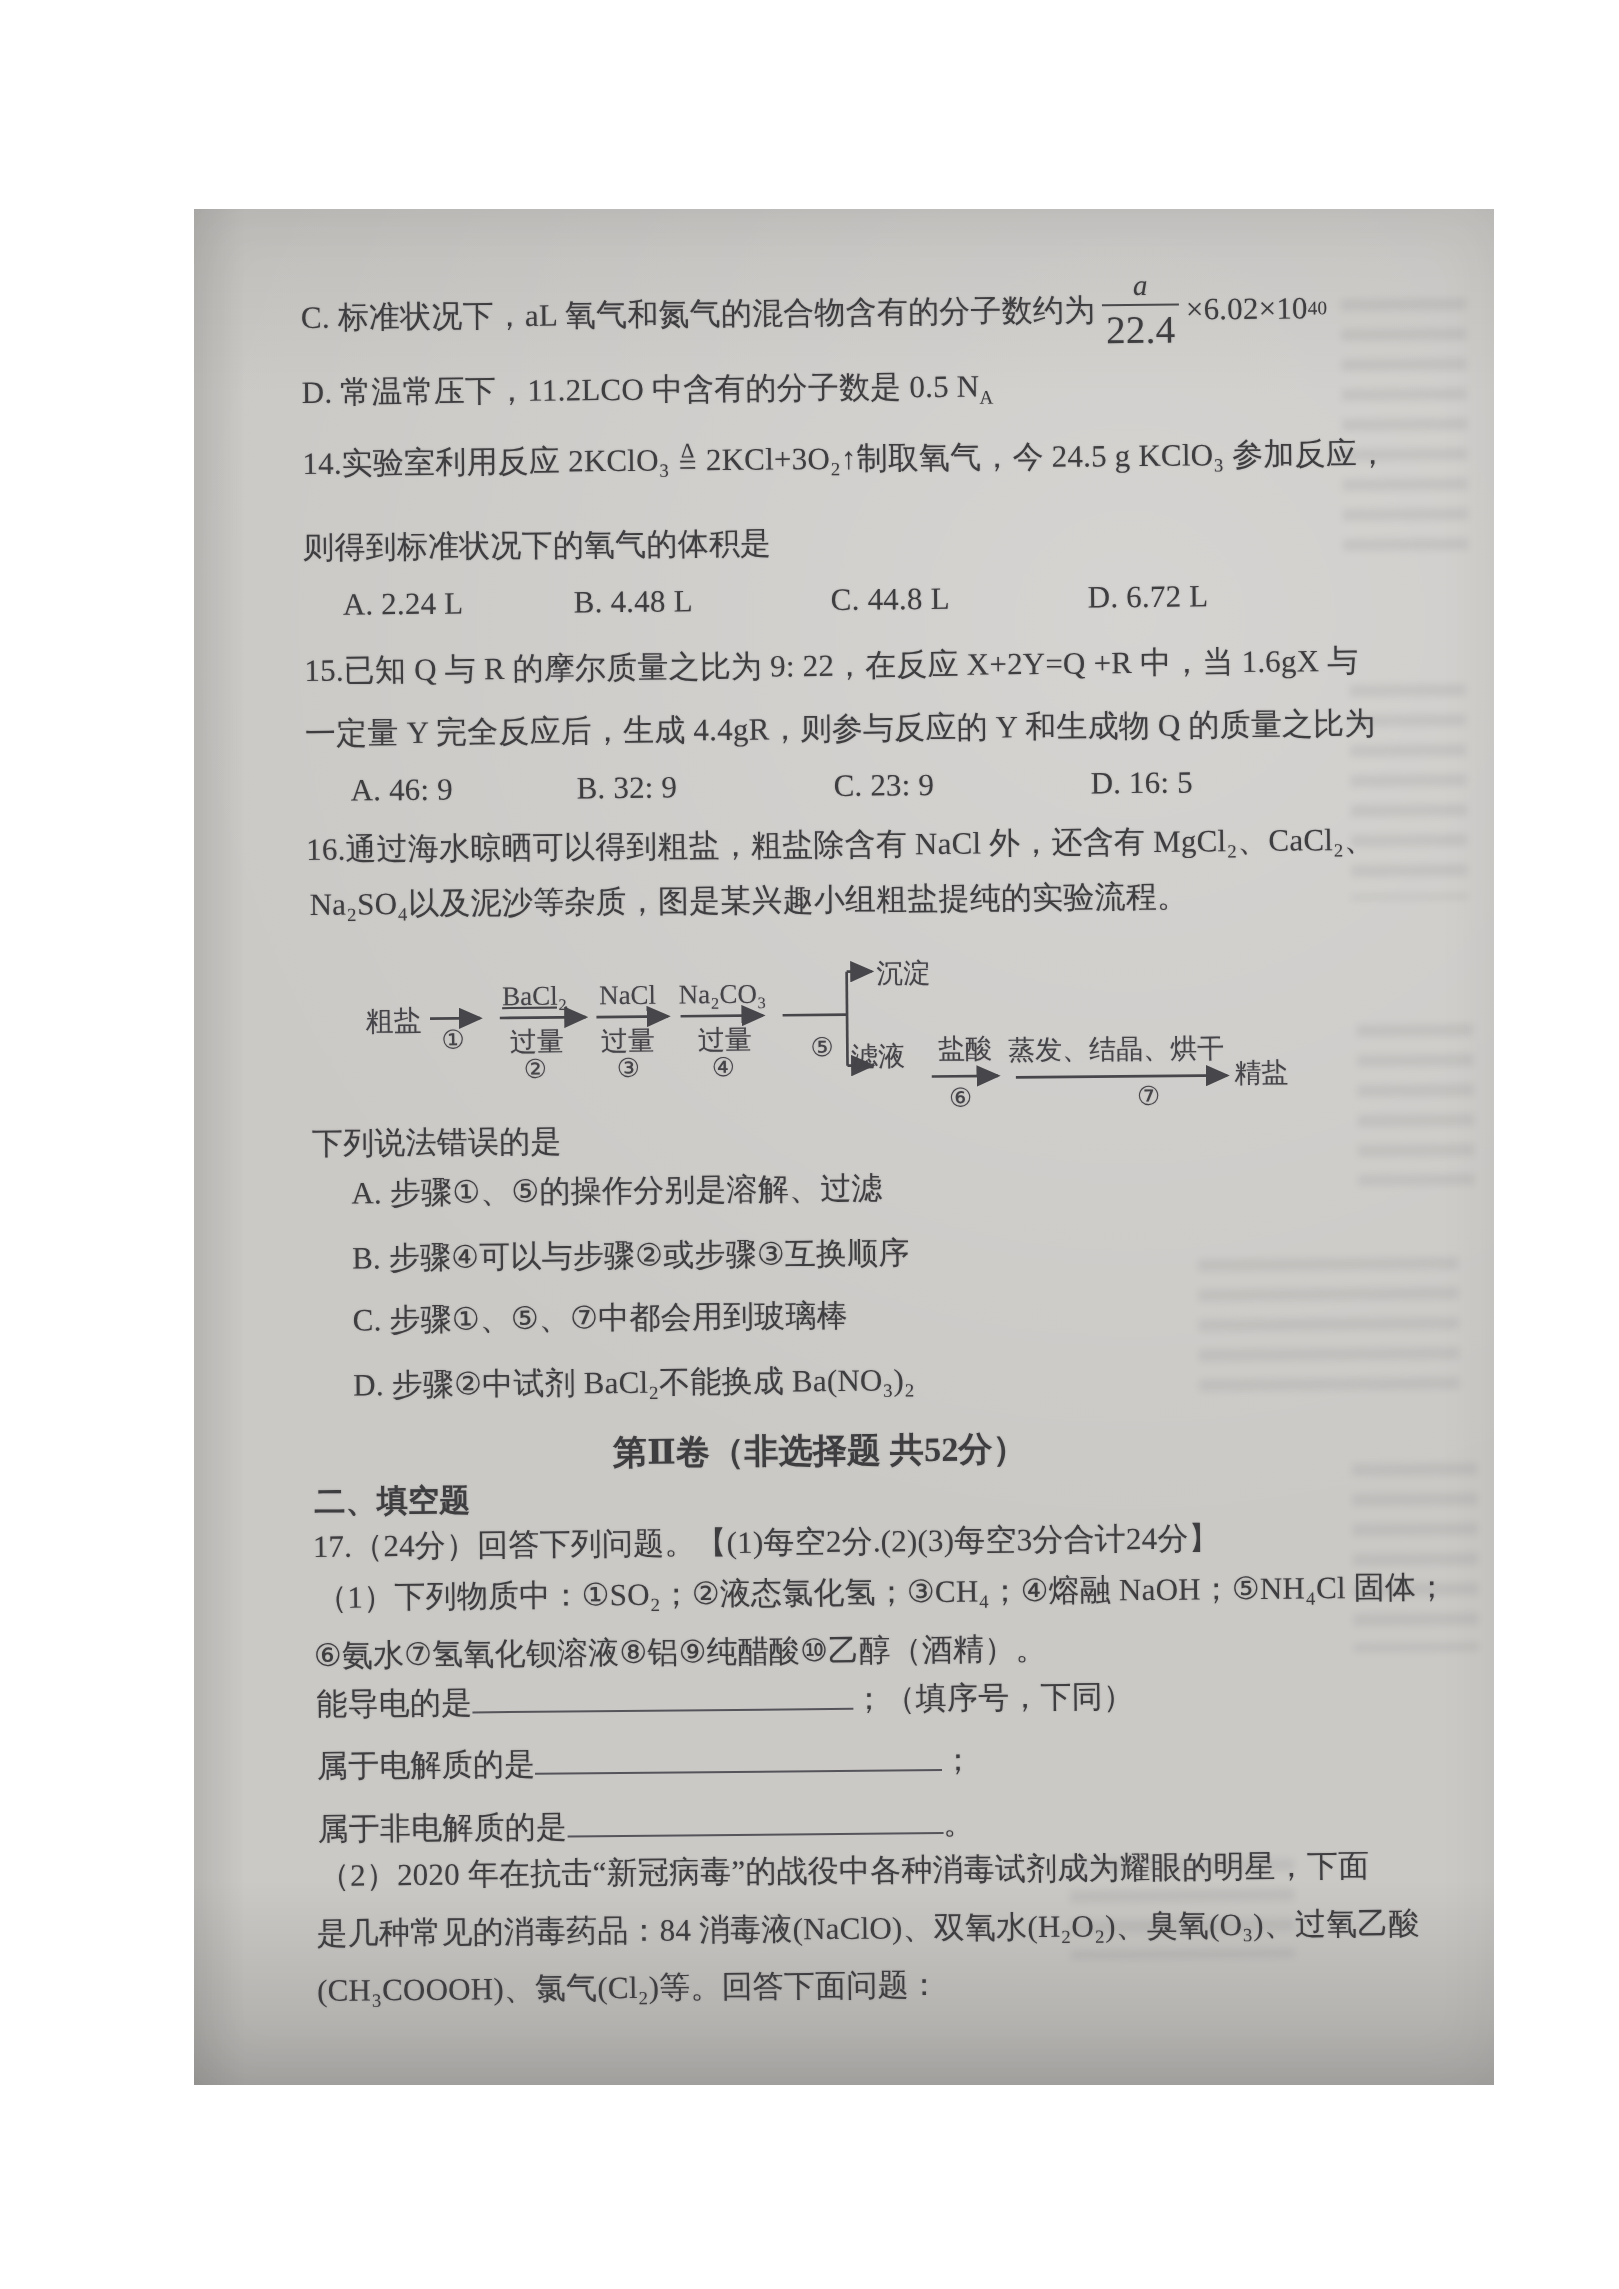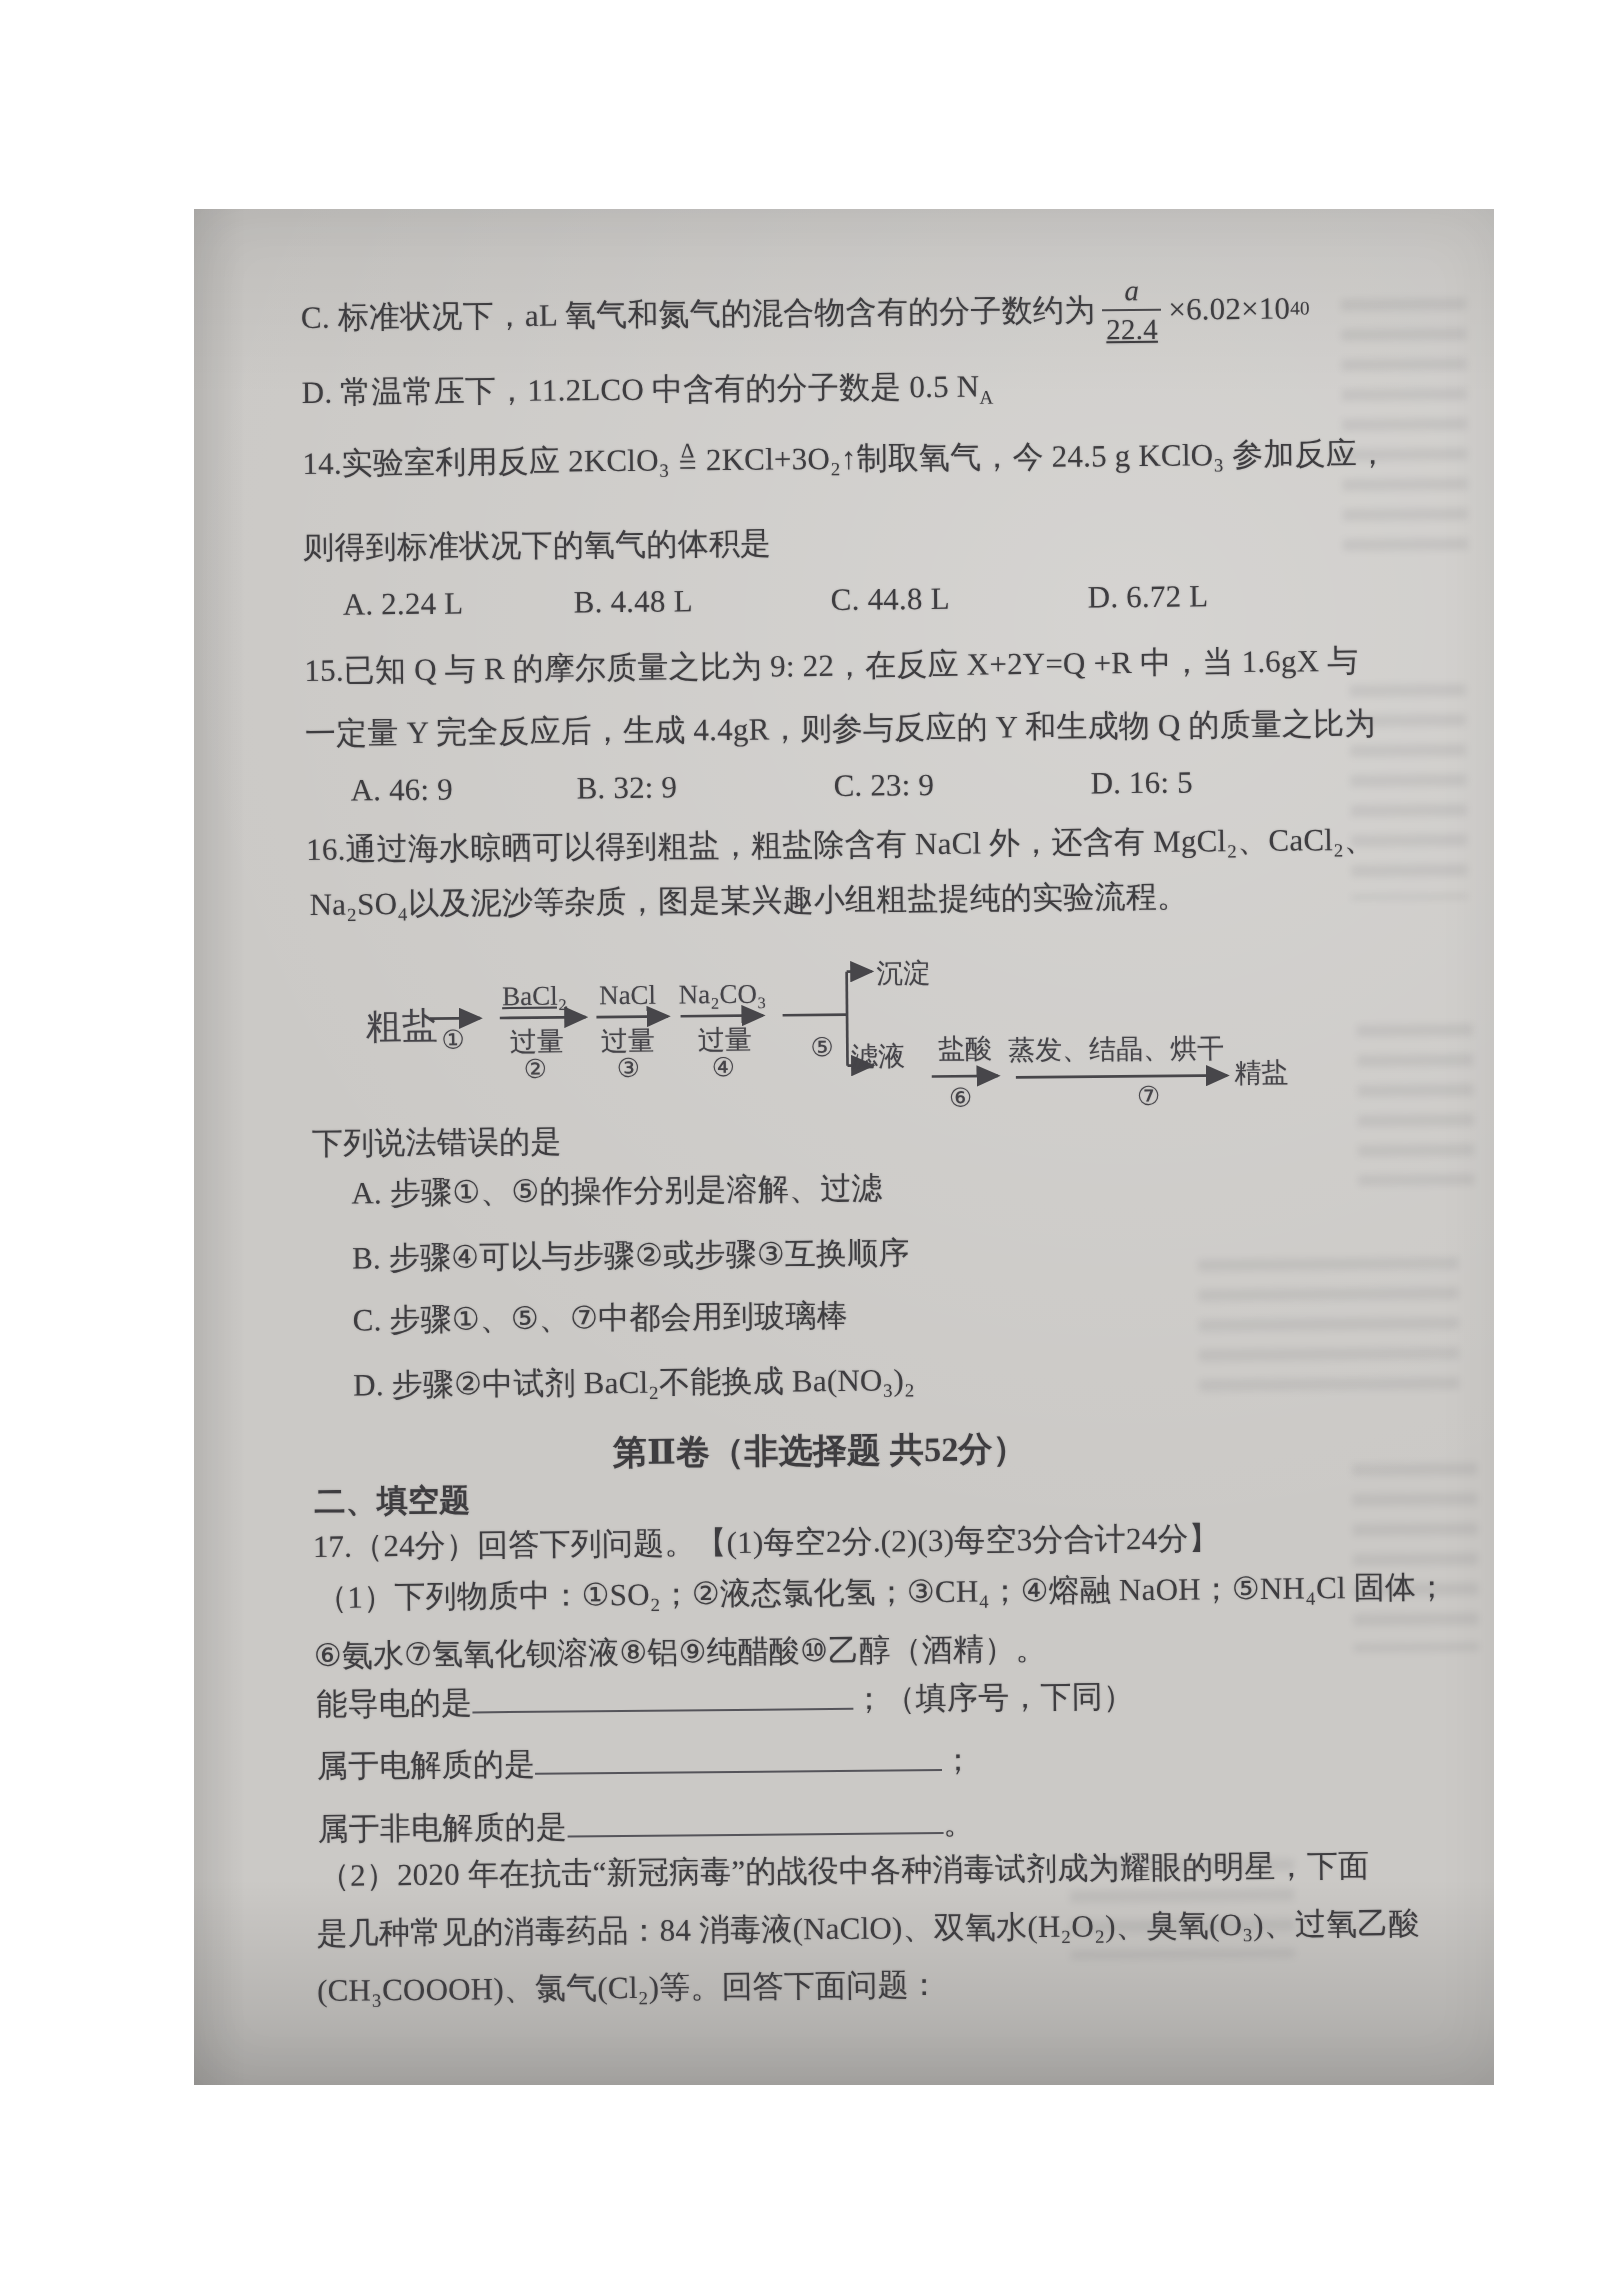--- a/index.html
+++ b/index.html
@@ -16,21 +16,21 @@
   .content{position:absolute;left:0;top:0;width:1619px;height:2289px;
            transform:rotate(-0.55deg);transform-origin:806px 1146px;}
   .ln{position:absolute;white-space:nowrap;font-size:31px;color:#3e3d40;
       text-shadow:0 0 1.8px rgba(62,61,64,.35);letter-spacing:0.2px;}
   .bold{font-weight:bold;}
   .center{transform:translateX(-50%);}
   .row{display:flex;align-items:center;}
   sup,sub{font-size:.62em;text-shadow:0 0 1.3px rgba(62,61,64,.3);}
   .frac{display:inline-block;text-align:center;vertical-align:-27px;margin:0 7.2px;line-height:1;}
   .frac .num{display:block;font-style:italic;font-size:29px;padding:0 10.7px 3.6px;}
-  .frac .den{display:block;border-top:2.2px solid #4a494c;font-size:29px;padding:3.6px 3.6px 0;text-decoration:underline;}
+  .frac .den{display:block;border-top:2.2px solid #4a494c;font-size:39px;padding:3.6px 3.6px 0;}
   .eqstack{display:inline-flex;flex-direction:column;align-items:center;vertical-align:-3.6px;
            line-height:.55;margin:0 9px;}
   .eqstack .delta{font-size:20.6px;}
   .eqstack .eq{font-size:32px;}
   .ul{display:inline-block;border-bottom:2.2px solid #55545a;height:1.05em;vertical-align:baseline;}
   .dlab{position:absolute;white-space:nowrap;font-size:27px;color:#454449;
         text-shadow:0 0 1.3px rgba(62,61,64,.35);}
   .circ{font-family:"DejaVu Sans","DejaVu Serif",sans-serif;font-size:26px;}
   .flow-svg{position:absolute;left:287px;top:945px;}
   .ghost{position:absolute;filter:blur(3.6px);opacity:.30;pointer-events:none;
@@ -104,21 +104,21 @@
         <line x1="320" y1="78" x2="400" y2="78" marker-end="url(#ah)"></line>
         <line x1="414" y1="78" x2="506" y2="78" marker-end="url(#ah)"></line>
         <line x1="528" y1="78" x2="600" y2="78"></line>
         <line x1="600" y1="30" x2="600" y2="135"></line>
         <line x1="600" y1="30" x2="628" y2="30" marker-end="url(#ah)"></line>
         <line x1="600" y1="135" x2="628" y2="135" marker-end="url(#ah)"></line>
         <line x1="694" y1="148" x2="768" y2="148" marker-end="url(#ah)"></line>
         <line x1="788" y1="150" x2="1024" y2="150" marker-end="url(#ah)"></line>
       </g>
     </svg>
-    <span class="dlab" style="left:343px;top:998px;font-size:36px;">粗盐</span>
+    <span class="dlab" style="left:343px;top:998px;font-size:28px;">粗盐</span>
     <span class="dlab circ center" style="left:430px;top:1021px;">①</span>
     <span class="dlab center" style="left:512px;top:978px;text-decoration:underline;">BaCl₂</span>
     <span class="dlab center" style="left:514px;top:1021px;">过量</span>
     <span class="dlab circ center" style="left:512px;top:1051px;">②</span>
     <span class="dlab center" style="left:605px;top:978px;">NaCl</span>
     <span class="dlab center" style="left:605px;top:1021px;">过量</span>
     <span class="dlab circ center" style="left:605px;top:1051px;">③</span>
     <span class="dlab center" style="left:700px;top:978px;">Na₂CO₃</span>
     <span class="dlab center" style="left:702px;top:1021px;">过量</span>
     <span class="dlab circ center" style="left:700px;top:1051px;">④</span>

